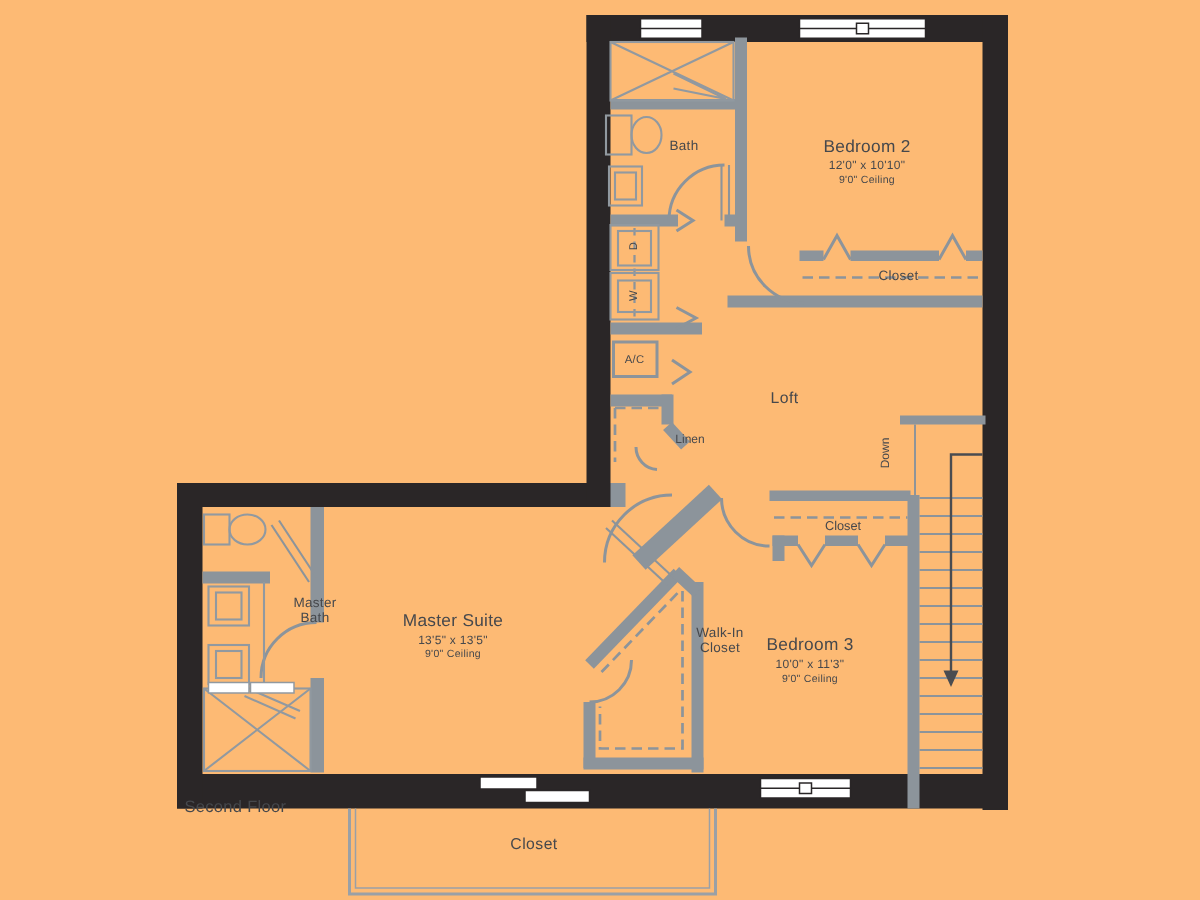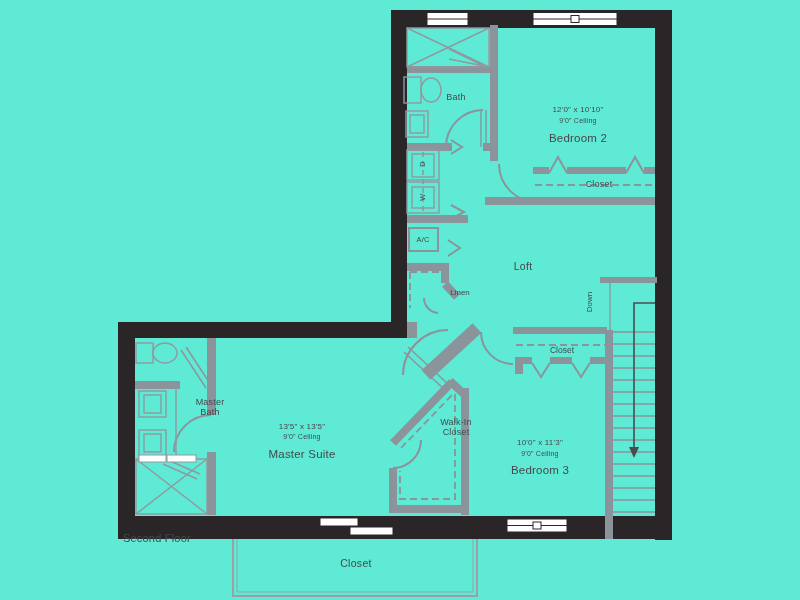--- a/index.html
+++ b/index.html
@@ -1,27 +1,27 @@
 <!DOCTYPE html>
 <html><head>
 <meta charset="utf-8">
 <style>
   html,body{margin:0;padding:0;background:#ffffff;}
   .plan{
-    position:relative;width:800px;height:600px;background:#5eead4;overflow:hidden;
+    position:relative;width:800px;height:600px;background:#fdba74;overflow:hidden;
     font-family:"Liberation Sans", sans-serif;color:#46484c;
   }
   .plan svg{position:absolute;left:0;top:0;}
   .lbl{
     position:absolute;transform:translate(-50%,-50%);
     color:#46484c;text-align:center;white-space:nowrap;line-height:1.15;
   }
   .lbl.wrap{white-space:normal;margin-left:24px;}
   .lbl.rot{transform:translate(-50%,-50%) rotate(-90deg);}
-  .l-name{font-size:11.5px;letter-spacing:.2px;margin-top:40px;}
+  .l-name{font-size:11.5px;letter-spacing:.2px;}
   .l-dim{font-size:8px;letter-spacing:.2px;}
   .l-ceil{font-size:7px;letter-spacing:.2px;}
   .l-s{font-size:9px;letter-spacing:.2px;}
   .l-xs{font-size:7.5px;letter-spacing:.2px;}
   .l-m{font-size:10.5px;letter-spacing:.3px;}
   .l-floor{font-size:11px;letter-spacing:.2px;transform:none;}
 </style>
 </head>
 <body>
 
@@ -202,21 +202,21 @@
   <div class="lbl rot" style="left:590px;top:302px;font-size:8px;">Down</div>
 
   <div class="lbl" style="left:562px;top:351px;font-size:8.5px;">Closet</div>
 
   <div class="lbl l-s wrap" style="left:186px;top:407px;width:46px;">Master Bath</div>
 
   <div class="lbl l-name" style="left:302px;top:415px;">Master Suite</div>
   <div class="lbl l-dim" style="left:302px;top:427px;">13'5" x 13'5"</div>
   <div class="lbl l-ceil" style="left:302px;top:437px;">9'0" Ceiling</div>
 
-  <div class="lbl l-s wrap" style="left:432px;top:427px;width:52px;text-align:center;">Walk-In Closet</div>
+  <div class="lbl l-s wrap" style="left:456px;top:427px;width:52px;text-align:center;">Walk-In Closet</div>
 
   <div class="lbl l-name" style="left:540px;top:431px;">Bedroom 3</div>
   <div class="lbl l-dim" style="left:540px;top:443px;">10'0" x 11'3"</div>
   <div class="lbl l-ceil" style="left:540px;top:454px;">9'0" Ceiling</div>
 
   <div class="lbl l-m" style="left:356px;top:563px;">Closet</div>
 
   <div class="lbl l-floor" style="left:123px;top:532px;">Second Floor</div>
 
 </div>

